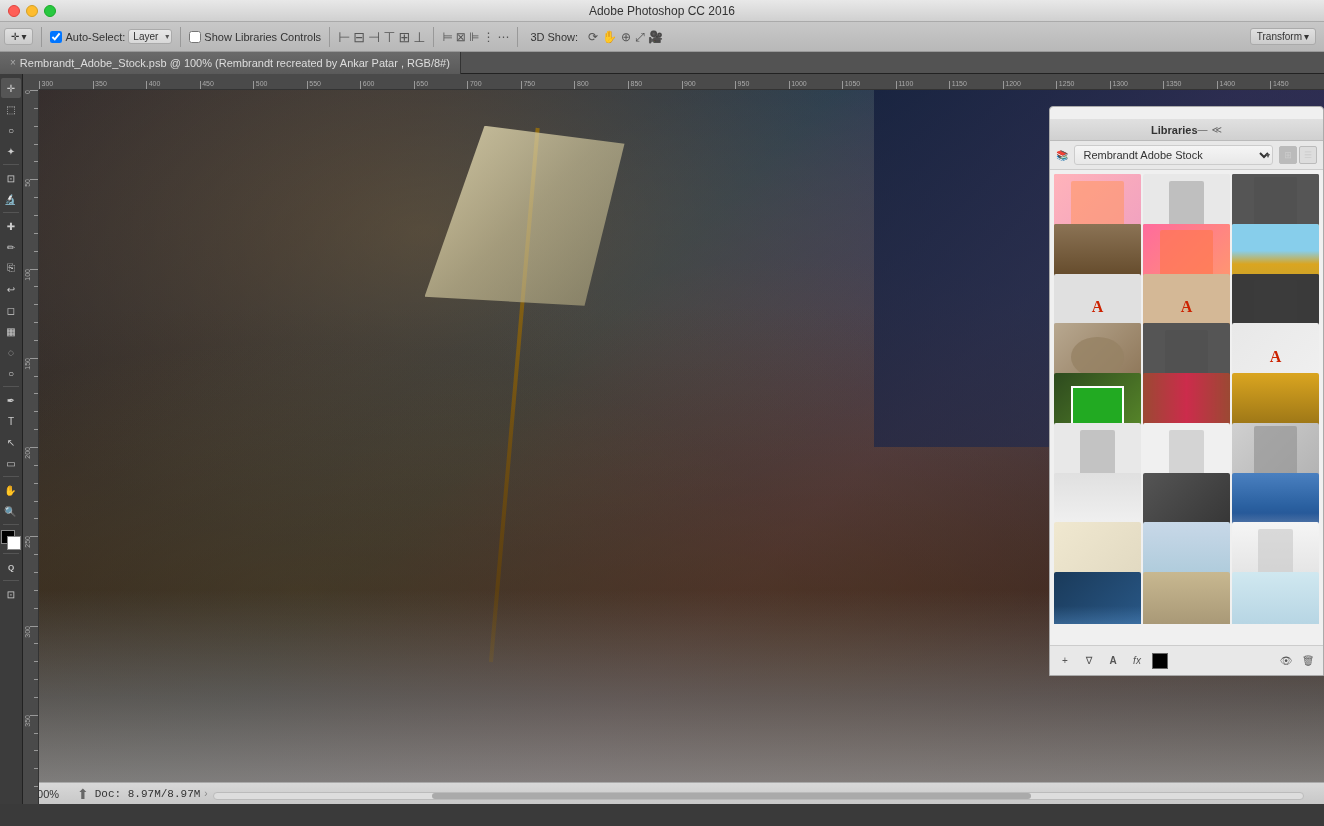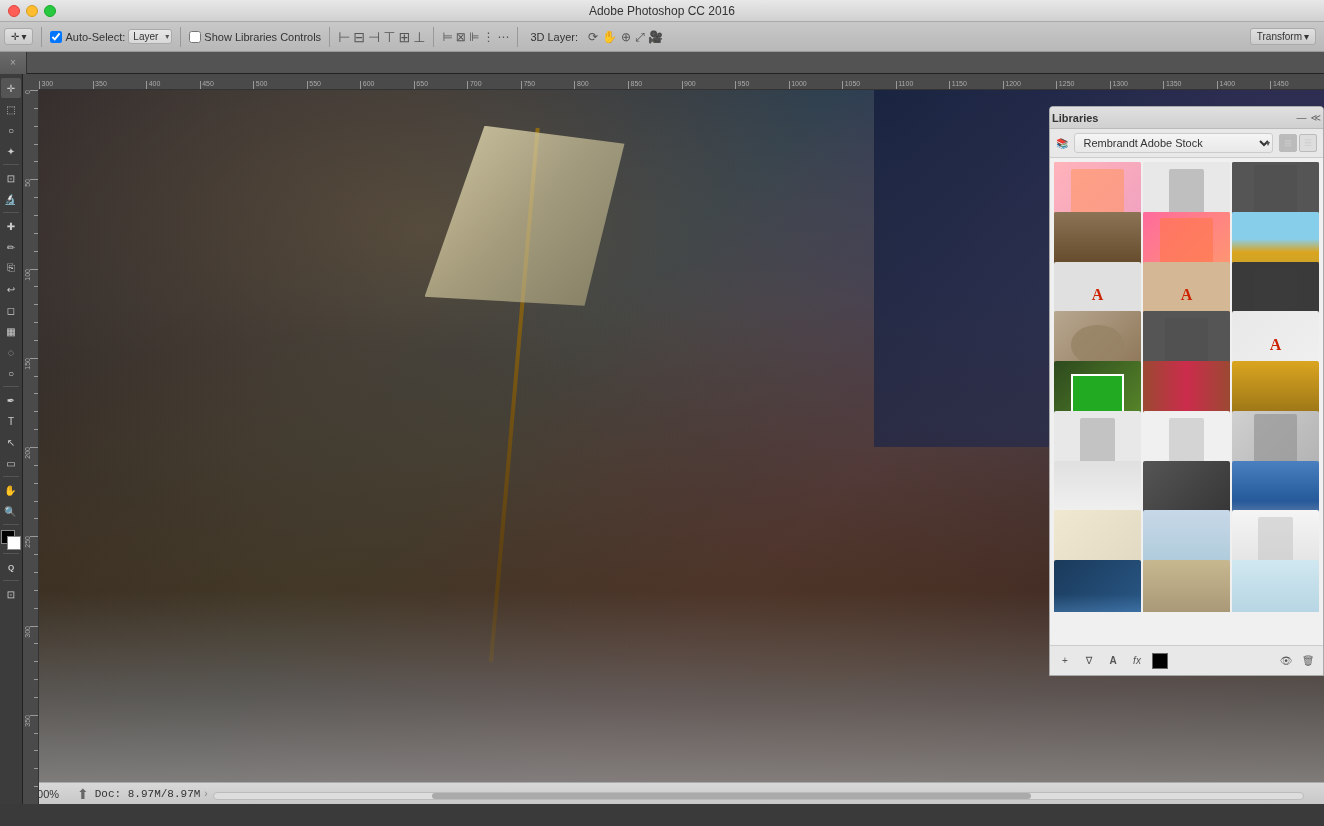--- a/index.html
+++ b/index.html
@@ -145,22 +145,23 @@
       background: #f0f0f0;
       border: 1px solid #aaa;
       border-radius: 4px 4px 0 0;
       overflow: hidden;
       z-index: 20;
     }
     .panel-titlebar {
       height: 22px;
       background: linear-gradient(to bottom, #e0e0e0, #d0d0d0);
       border-bottom: 1px solid #bbb;
-      display: flex; align-items: center; justify-content: space-between;
+      display: flex; align-items: center; justify-content: center;
       padding: 0 2px;
+      margin-top: 12px;
     }
     .panel-title { font-size: 11px; color: #333; font-weight: 600; }
     .panel-controls { display: flex; gap: 4px; align-items: center; }
     .panel-ctrl-btn { font-size: 10px; color: #666; cursor: pointer; }
     .panel-header {
       background: #e8e8e8;
       border-bottom: 1px solid #ccc;
       padding: 4px 6px;
       display: flex; align-items: center; gap: 6px;
     }
@@ -292,38 +293,39 @@
   </div>
   <div class="toolbar-separator"></div>
   <div class="toolbar-item">
     <span style="font-size:12px;color:#555;">⊨</span>
     <span style="font-size:12px;color:#555;">⊠</span>
     <span style="font-size:12px;color:#555;">⊫</span>
     <span style="font-size:12px;color:#555;">⋮</span>
     <span style="font-size:12px;color:#555;">⋯</span>
   </div>
   <div class="toolbar-separator"></div>
-  <span class="toolbar-label" style="margin-left:4px;">3D Layer:</span>
+  <span class="toolbar-label" style="margin-left:4px;">3D Show:</span>
   <span style="font-size:12px;color:#555;margin-left:6px;">⟳</span>
   <span style="font-size:12px;color:#555;">✋</span>
   <span style="font-size:12px;color:#555;">⊕</span>
   <span style="font-size:12px;color:#555;">⤢</span>
   <span style="font-size:12px;color:#555;">🎥</span>
 
   <div style="position:absolute;right:8px;display:flex;align-items:center;">
     <div class="toolbar-btn">
       <span>Transform</span>
       <span>▾</span>
     </div>
   </div>
 </div>
 
 <div class="tab-bar">
   <div class="tab">
     <span class="tab-close">×</span>
+    <span>Rembrandt_Adobe_Stock.psb @ 100% (Rembrandt recreated by Ankar Patar , RGB/8#)</span>
   </div>
 </div>
 
 <div class="main-area">
 
   <div class="left-toolbar">
     <div class="tool-icon active" title="Move">✛</div>
     <div class="tool-icon" title="Marquee">⬚</div>
     <div class="tool-icon" title="Lasso">○</div>
     <div class="tool-icon" title="Magic Wand">✦</div>

